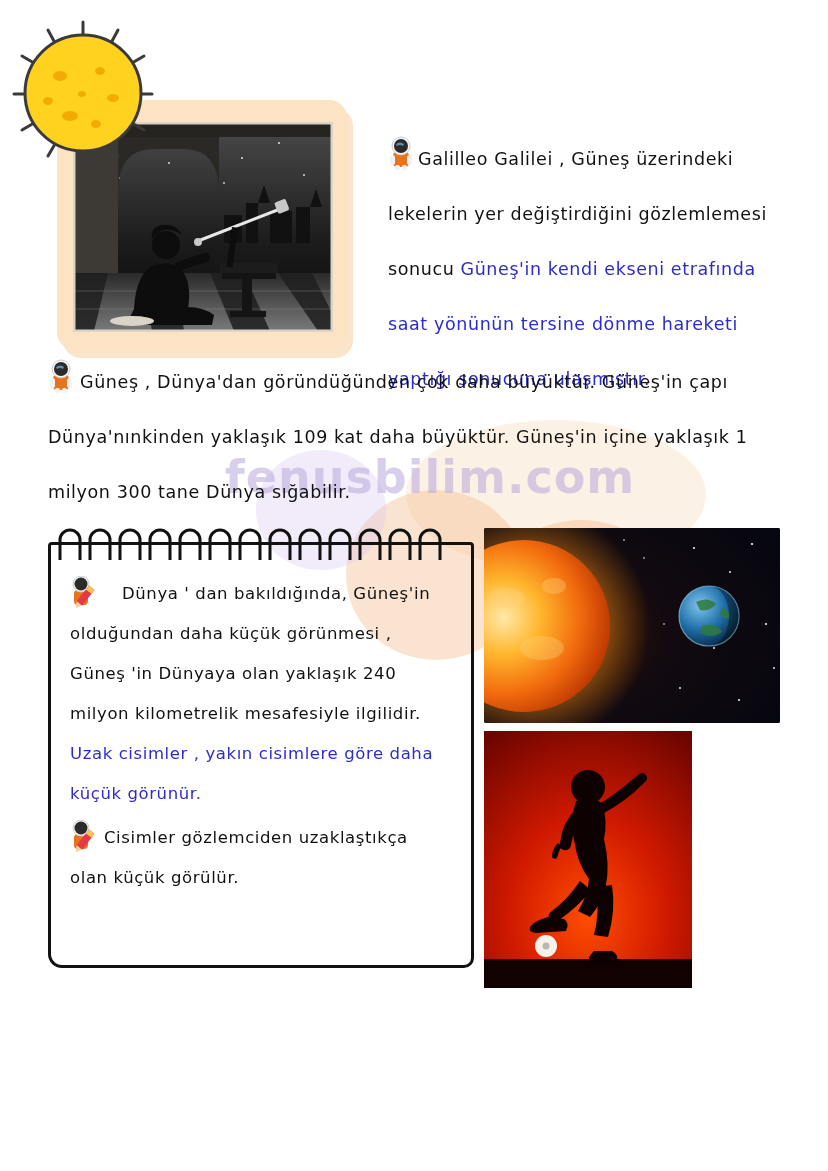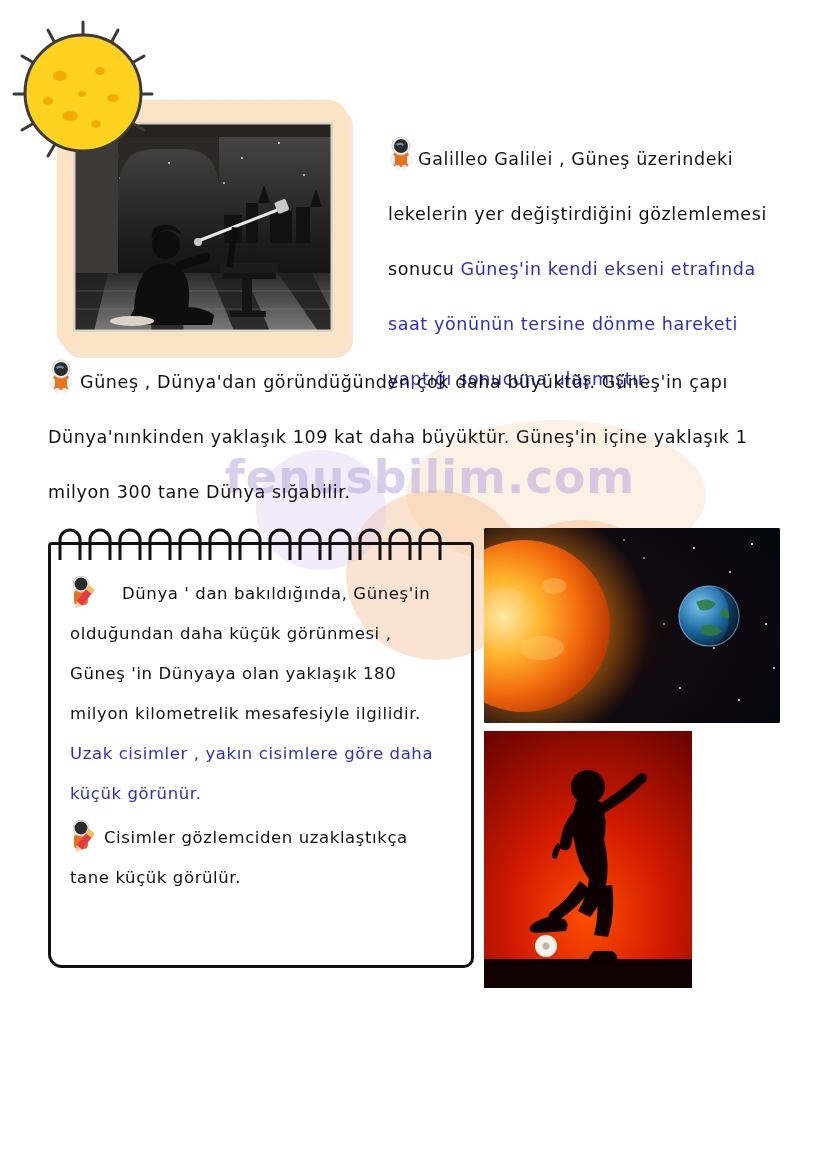--- a/index.html
+++ b/index.html
@@ -335,37 +335,37 @@
           <rect x="4" y="14" width="14" height="15" rx="4" fill="#e8731d"></rect>
           <circle cx="11" cy="8" r="8" fill="#f5f5f5" stroke="#cfcfcf"></circle>
           <path d="M4.5 8 a6.5 6.5 0 0 1 13 0 a6.5 6.5 0 0 1 -13 0" fill="#2b2b2b"></path>
           <g transform="rotate(38 20 18)">
             <rect x="14" y="12" width="7" height="20" fill="#e63946"></rect>
             <rect x="14" y="12" width="7" height="5" fill="#f6c453"></rect>
             <path d="M14 32 L17.5 38 L21 32 Z" fill="#f0d4a8"></path>
           </g>
         </svg>
       </span>
-      <span class="indent"></span><span>Dünya ' dan bakıldığında, Güneş'in olduğundan daha küçük görünmesi , Güneş 'in Dünyaya olan yaklaşık 180 milyon kilometrelik mesafesiyle ilgilidir. </span><span class="blue">Uzak cisimler , yakın cisimlere göre daha küçük görünür.</span>
+      <span class="indent"></span><span>Dünya ' dan bakıldığında, Güneş'in olduğundan daha küçük görünmesi , Güneş 'in Dünyaya olan yaklaşık 240 milyon kilometrelik mesafesiyle ilgilidir. </span><span class="blue">Uzak cisimler , yakın cisimlere göre daha küçük görünür.</span>
     </div>
     <div style="clear:both; height:4px;"></div>
     <div>
       <span class="pencil">
         <svg width="30" height="32" viewBox="0 0 30 32">
           <rect x="4" y="14" width="14" height="15" rx="4" fill="#e8731d"></rect>
           <circle cx="11" cy="8" r="8" fill="#f5f5f5" stroke="#cfcfcf"></circle>
           <path d="M4.5 8 a6.5 6.5 0 0 1 13 0 a6.5 6.5 0 0 1 -13 0" fill="#2b2b2b"></path>
           <g transform="rotate(38 20 18)">
             <rect x="14" y="12" width="7" height="20" fill="#e63946"></rect>
             <rect x="14" y="12" width="7" height="5" fill="#f6c453"></rect>
             <path d="M14 32 L17.5 38 L21 32 Z" fill="#f0d4a8"></path>
           </g>
         </svg>
       </span>
-      <span>Cisimler gözlemciden uzaklaştıkça tane küçük görülür.</span>
+      <span>Cisimler gözlemciden uzaklaştıkça olan küçük görülür.</span>
     </div>
   </div>
 </div>
 
 <div class="img-sun-earth">
   <svg viewBox="0 0 296 195" preserveAspectRatio="xMidYMid slice">
     <defs>
       <radialGradient id="space" cx="20%" cy="55%" r="95%">
         <stop offset="0%" stop-color="#3a1402"></stop>
         <stop offset="45%" stop-color="#120a10"></stop>

